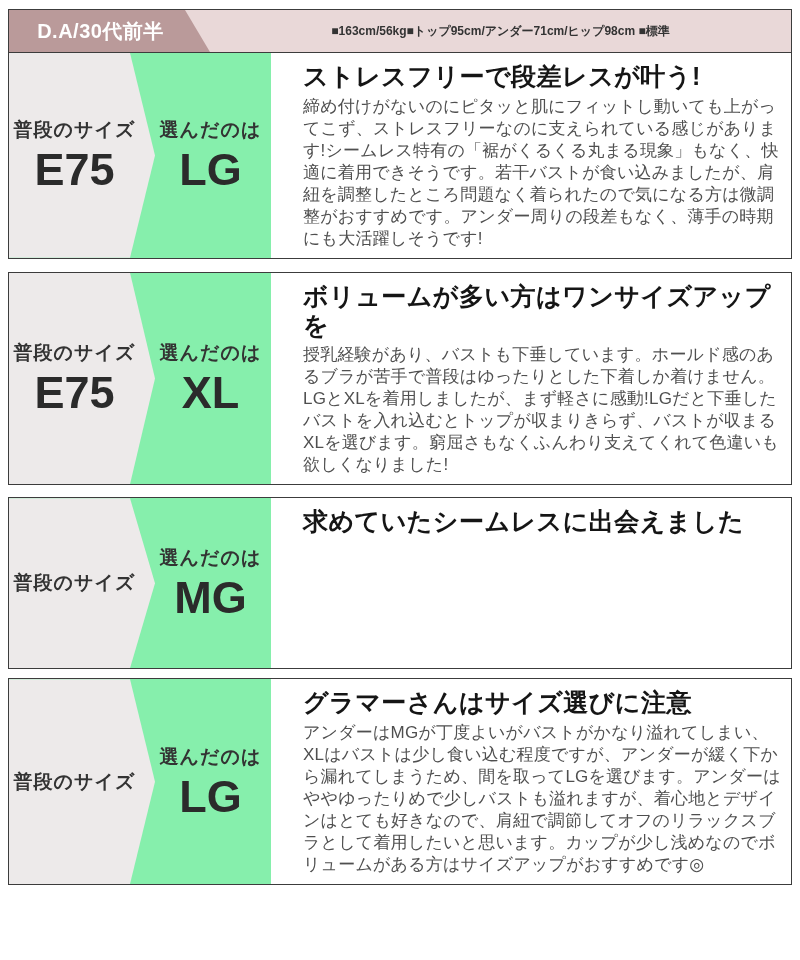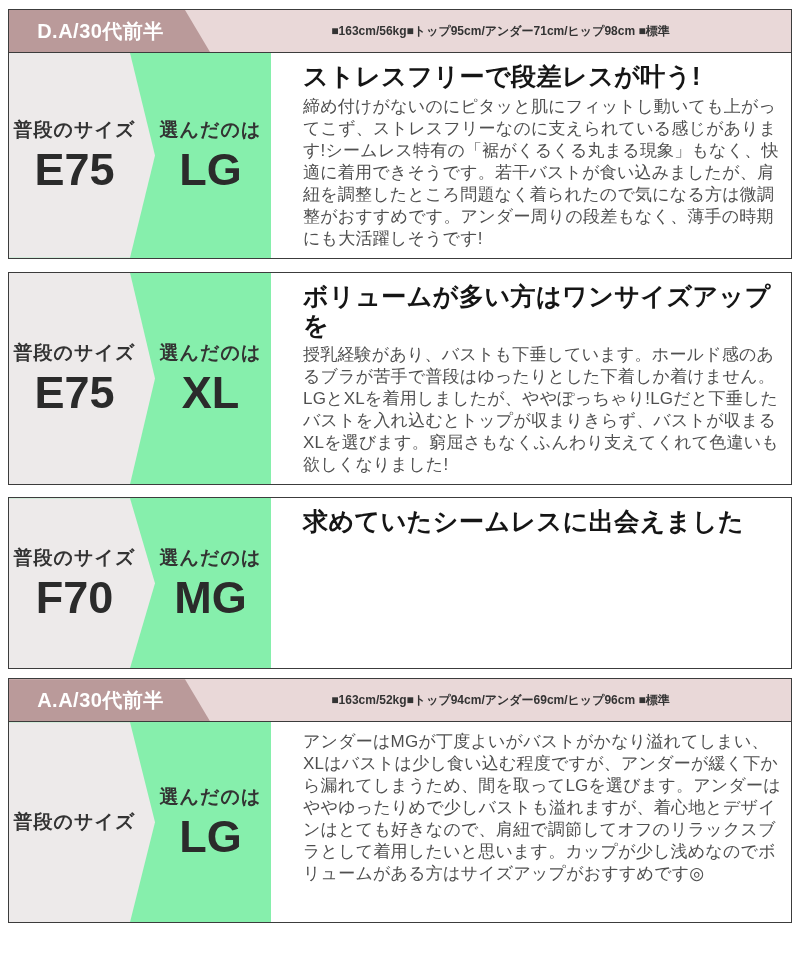--- a/index.html
+++ b/index.html
@@ -80,61 +80,55 @@
           <span class="size-label">普段のサイズ</span>
           <span class="size-value">E75</span>
         </div>
         <div class="col chosen">
           <span class="size-label">選んだのは</span>
           <span class="size-value">XL</span>
         </div>
       </div>
       <div class="review">
         <h2 class="review-title">ボリュームが多い方はワンサイズアップを</h2>
-        <p class="review-text">授乳経験があり、バストも下垂しています。ホールド感のあるブラが苦手で普段はゆったりとした下着しか着けません。LGとXLを着用しましたが、ややぽっちゃり!LGだと下垂したバストを入れ込むとトップが収まりきらず、バストが収まるXLを選びます。窮屈さもなくふんわり支えてくれて色違いも欲しくなりました!</p>
+        <p class="review-text">授乳経験があり、バストも下垂しています。ホールド感のあるブラが苦手で普段はゆったりとした下着しか着けません。LGとXLを着用しましたが、まず軽さに感動!LGだと下垂したバストを入れ込むとトップが収まりきらず、バストが収まるXLを選びます。窮屈さもなくふんわり支えてくれて色違いも欲しくなりました!</p>
       </div>
     </div>
   </section>
 
   <section class="card">
     <div class="card-body">
       <div class="size-area">
         <div class="arrow-gray"></div>
         <div class="col usual">
           <span class="size-label">普段のサイズ</span>
-          <span class="size-value">F70</span>
         </div>
         <div class="col chosen">
           <span class="size-label">選んだのは</span>
           <span class="size-value">MG</span>
         </div>
       </div>
       <div class="review">
         <h2 class="review-title">求めていたシームレスに出会えました</h2>
       </div>
     </div>
   </section>
 
   <section class="card">
-    <header class="card-header">
-      <div class="plate">
-        <span>A.A/30代前半</span>
-      </div>
-      <div class="specs">■163cm/52kg■トップ94cm/アンダー69cm/ヒップ96cm ■標準</div>
-    </header>
     <div class="card-body">
       <div class="size-area">
         <div class="arrow-gray"></div>
         <div class="col usual">
           <span class="size-label">普段のサイズ</span>
         </div>
         <div class="col chosen">
           <span class="size-label">選んだのは</span>
           <span class="size-value">LG</span>
         </div>
       </div>
       <div class="review">
+        <h2 class="review-title">グラマーさんはサイズ選びに注意</h2>
         <p class="review-text">アンダーはMGが丁度よいがバストがかなり溢れてしまい、XLはバストは少し食い込む程度ですが、アンダーが緩く下から漏れてしまうため、間を取ってLGを選びます。アンダーはややゆったりめで少しバストも溢れますが、着心地とデザインはとても好きなので、肩紐で調節してオフのリラックスブラとして着用したいと思います。カップが少し浅めなのでボリュームがある方はサイズアップがおすすめです◎</p>
       </div>
     </div>
   </section>
 
 </div>
 
 </body></html>

